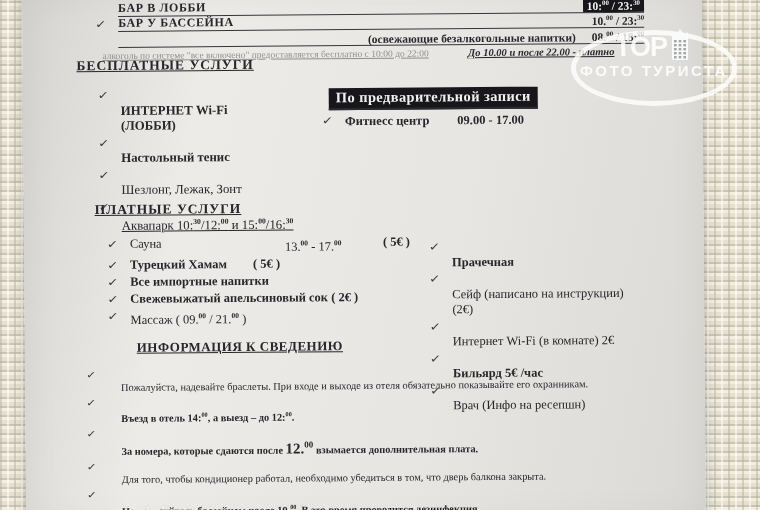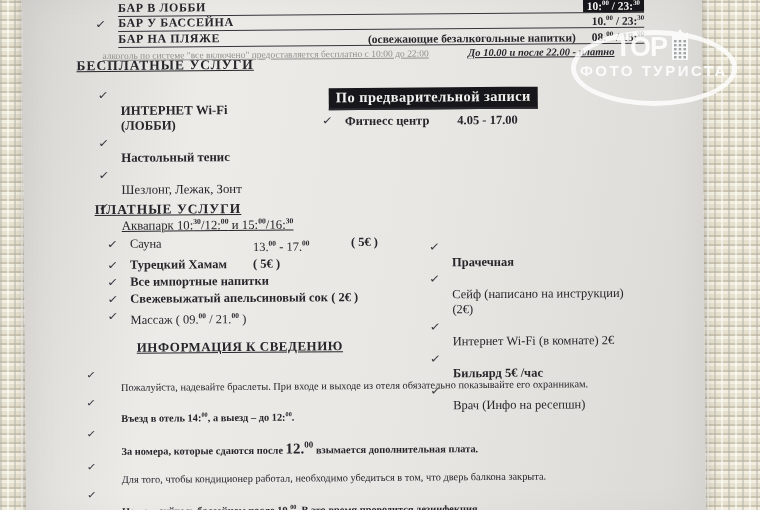--- a/index.html
+++ b/index.html
@@ -49,21 +49,21 @@
   
   #appt{position:absolute;left:306px;top:96px;}
   #appt .title{display:inline-block;background:#17171b;color:#f0f0ee;font-size:14.5px;font-weight:bold;
     padding:1px 7px 2px;letter-spacing:.4px;border-bottom:2px solid #2a2a30;}
   #appt .row{position:relative;margin:4px 0 0 16px;font-size:12.5px;font-weight:bold;}
   #appt .time{margin-left:28px;}
   
   #paid-left{position:absolute;left:106px;top:242px;font-size:12.5px;line-height:17px;width:310px;}
   #paid-left .item{position:relative;display:flex;margin-bottom:0;}
   #paid-left .nm{display:inline-block;min-width:123px;white-space:nowrap;}
-  #paid-left .tm{display:inline-block;min-width:98px;white-space:nowrap;}
+  #paid-left .tm{display:inline-block;min-width:98px;white-space:nowrap;margin-left:32px;}
   #paid-left .pr{font-weight:bold;white-space:nowrap;}
   #paid-right{position:absolute;left:428px;top:248px;font-size:12.5px;line-height:15.5px;width:250px;}
   #paid-right .item{position:relative;margin-bottom:1px;white-space:pre-line;}
   
   #info-list{position:absolute;left:50px;top:374px;width:608px;font-size:10.4px;line-height:13px;}
   .info-item{position:relative;padding-left:46px;margin-bottom:2px;white-space:pre-line;}
   .info-item .check{left:12px;font-size:10px;}
   .big{font-size:15px;font-weight:bold;}
   
   .wm{position:absolute;left:570px;top:18px;width:168px;height:92px;z-index:9;opacity:.88;
@@ -90,21 +90,20 @@
         <span class="spacer"></span>
         <span class="time hl">10:<sup>00</sup> / 23:<sup>30</sup></span>
       </div>
       <div class="bar-row">
         <span class="check">✓</span>
         <span class="label">БАР У БАССЕЙНА</span>
         <span class="spacer"></span>
         <span class="time">10.<sup>00</sup> / 23:<sup>30</sup></span>
       </div>
       <div class="bar-row">
-        <span class="label">БАР НА ПЛЯЖЕ</span>
         <span class="spacer"></span>
         <span class="note">(освежающие безалкогольные напитки)</span>
         <span class="time">08.<sup>00</sup> / 18:<sup>00</sup></span>
       </div>
       <div class="foot">
         <span class="gray">алкоголь по системе "все включено" предоставляется бесплатно с 10:00 до 22:00</span>
         <span class="fb">До 10.00 и после 22.00 - платно</span>
       </div>
     </div>
 
@@ -121,21 +120,21 @@
         <span class="check">✓</span><span>Шезлонг, Лежак, Зонт</span>
       </div>
       <div class="item u">
         <span class="check">✓</span><span>Аквапарк  10:<sup>30</sup>/12:<sup>00</sup> и 15:<sup>00</sup>/16:<sup>30</sup></span>
       </div>
     </div>
 
     <div id="appt">
       <div class="title">По предварительной записи</div>
       <div class="row">
-        <span class="check">✓</span><span>Фитнесс центр</span><span class="time">4.05 - 17.00</span>
+        <span class="check">✓</span><span>Фитнесс центр</span><span class="time">09.00 - 17.00</span>
       </div>
     </div>
 
     <div class="h" id="paid-h">ПЛАТНЫЕ УСЛУГИ</div>
     <div id="paid-left">
       <div class="item">
         <span class="check">✓</span>
         <span class="nm">Сауна</span>
         <span class="tm">13.<sup>00</sup>  - 17.<sup>00</sup></span>
         <span class="pr">( 5€ )</span>

